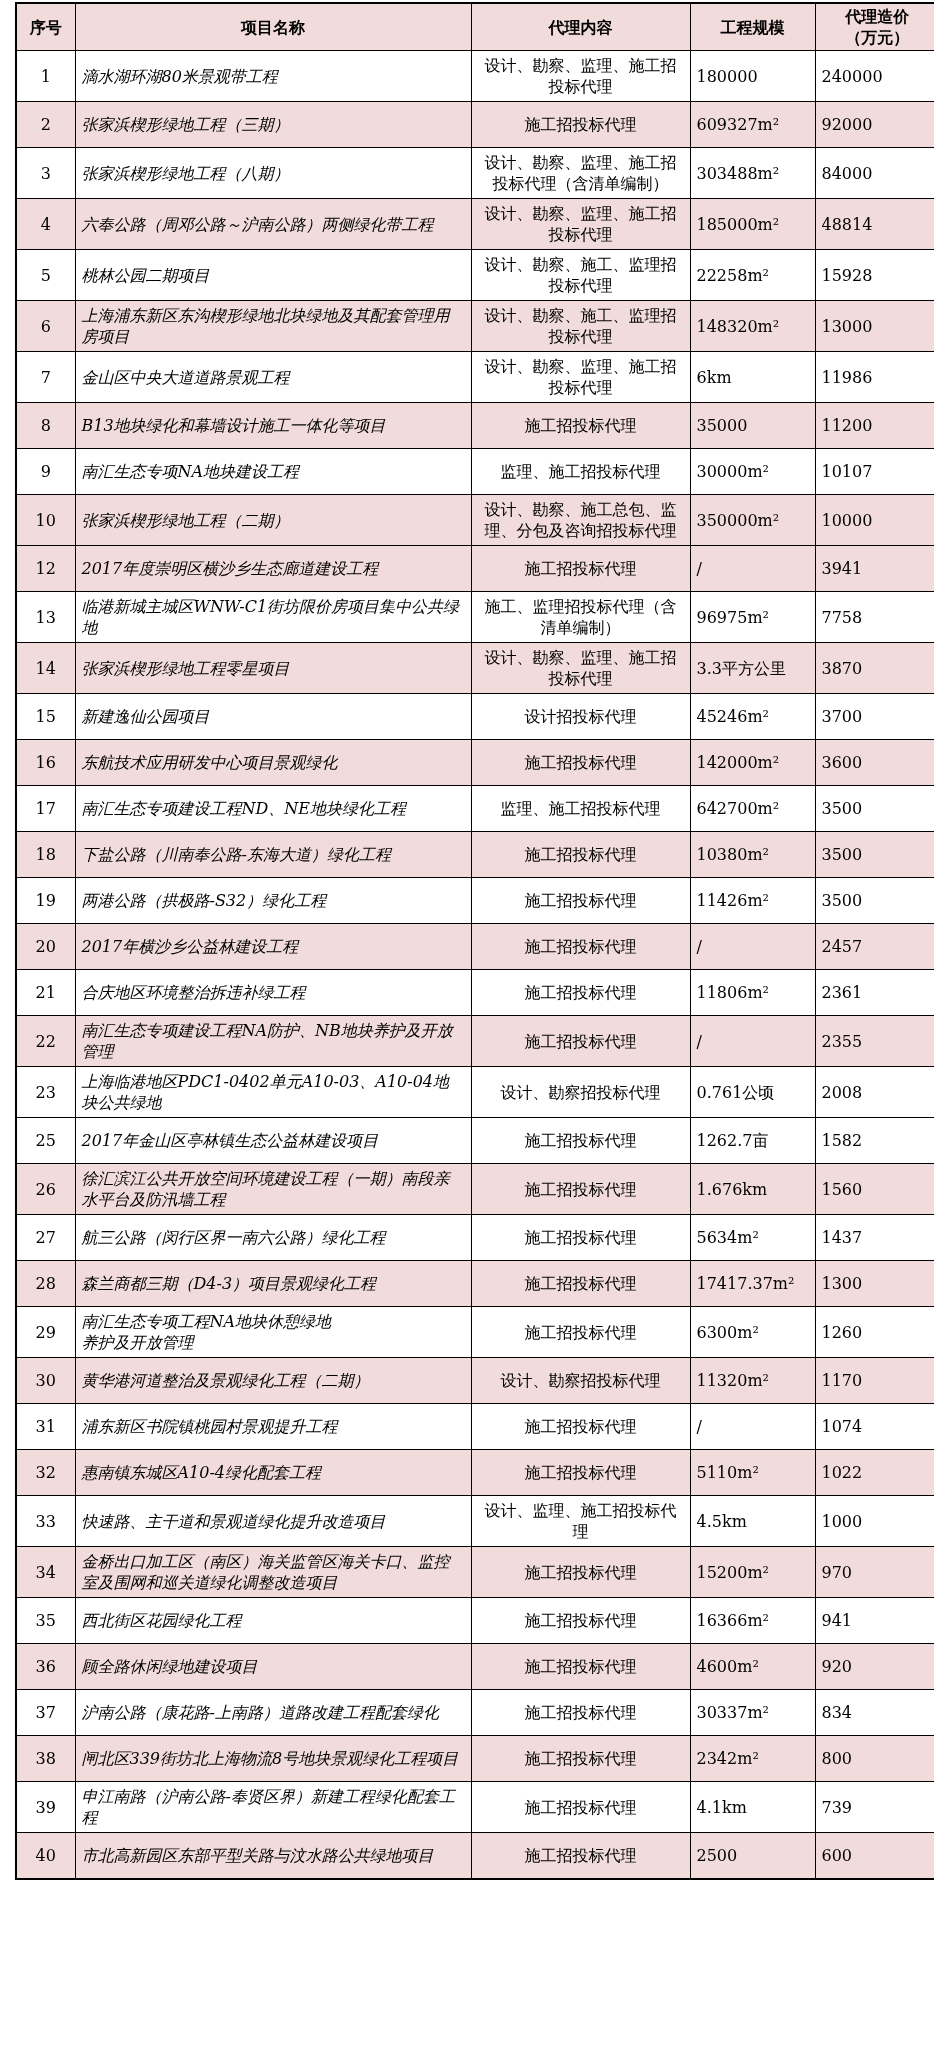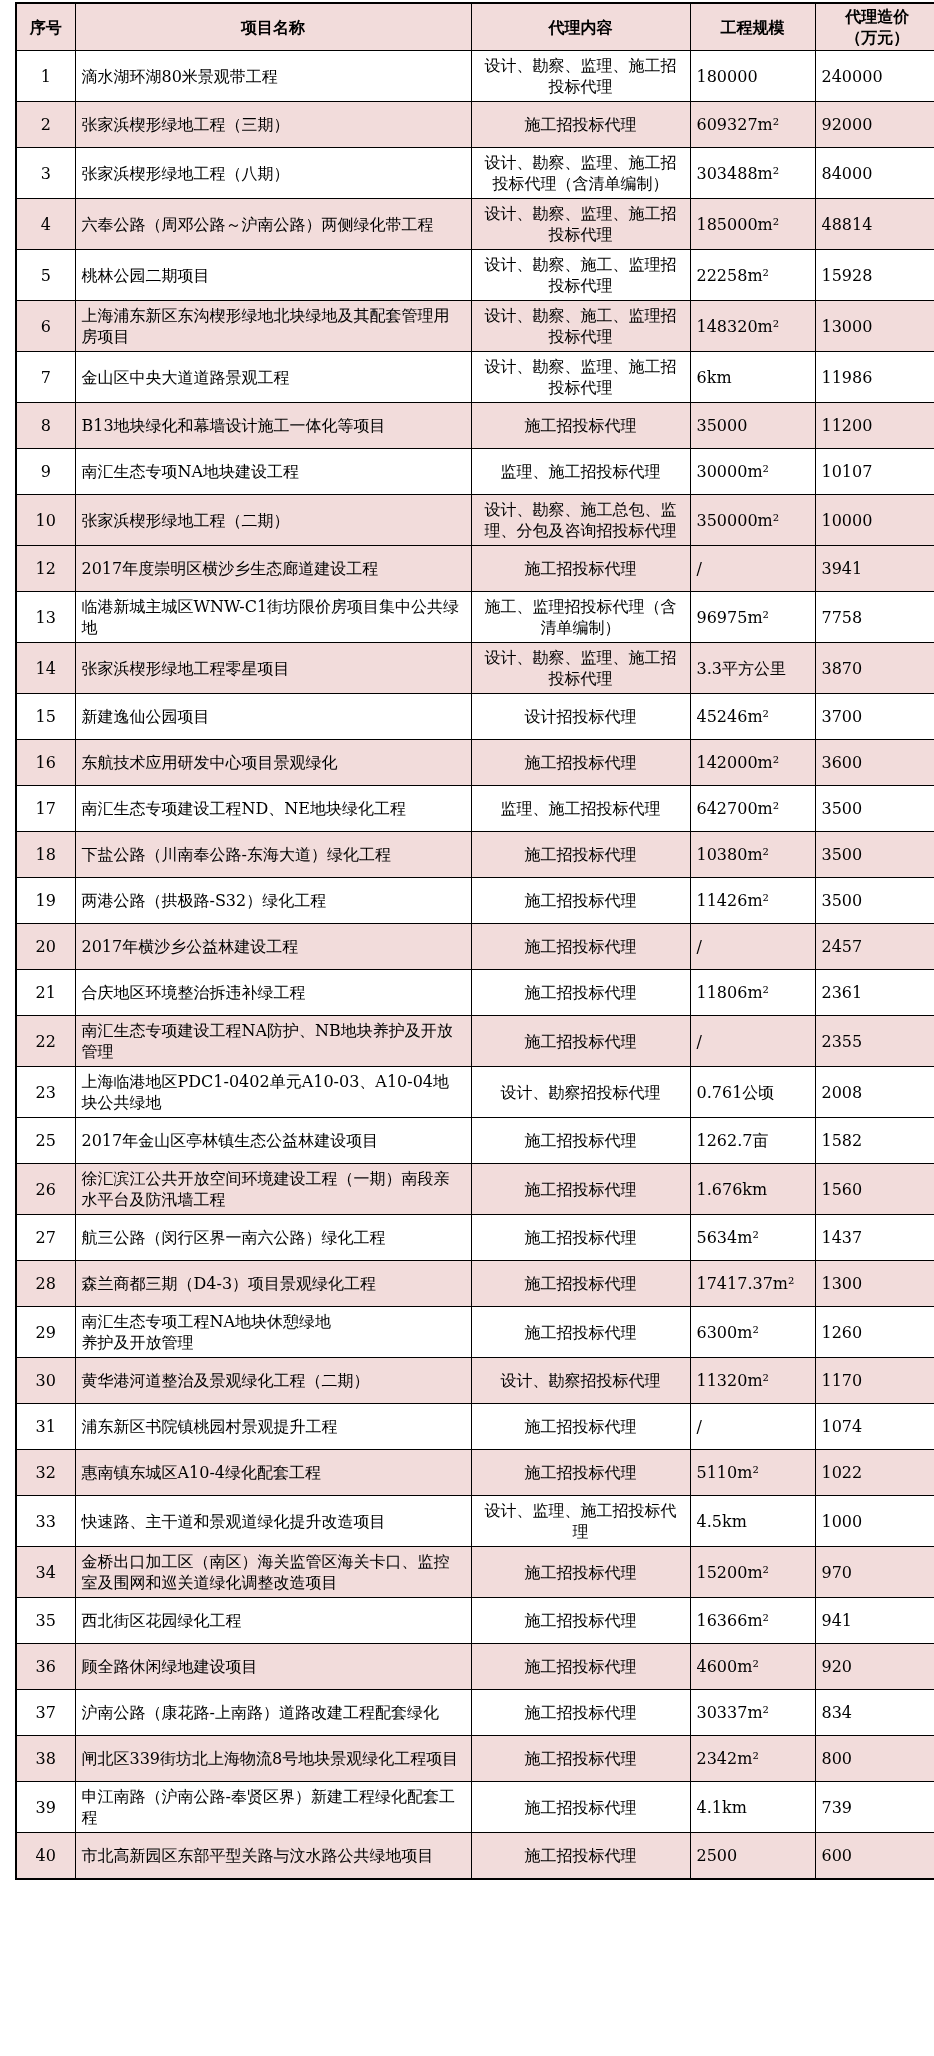--- a/index.html
+++ b/index.html
@@ -40,21 +40,21 @@
     background: var(--pink, #f2dcdb);
     font-weight: bold;
     text-align: center;
     height: 40px;
     white-space: pre-line;
     padding: 2px 4px;
   }
   table.proj tbody tr { height: 46px; background: #ffffff; }
   table.proj tbody tr.alt { background: var(--pink, #f2dcdb); }
   td.no    { text-align: center; }
-  td.name  { text-align: left; white-space: pre-line; }
+  td.name  { text-align: left; white-space: pre-line; font-style: italic; }
   td.agency{ text-align: center; }
   td.scale, td.price { text-align: left; }
 </style>
 </head>
 <body>
 
 <div class="page">
   <table class="proj">
     <colgroup>
       <col class="c-no">

